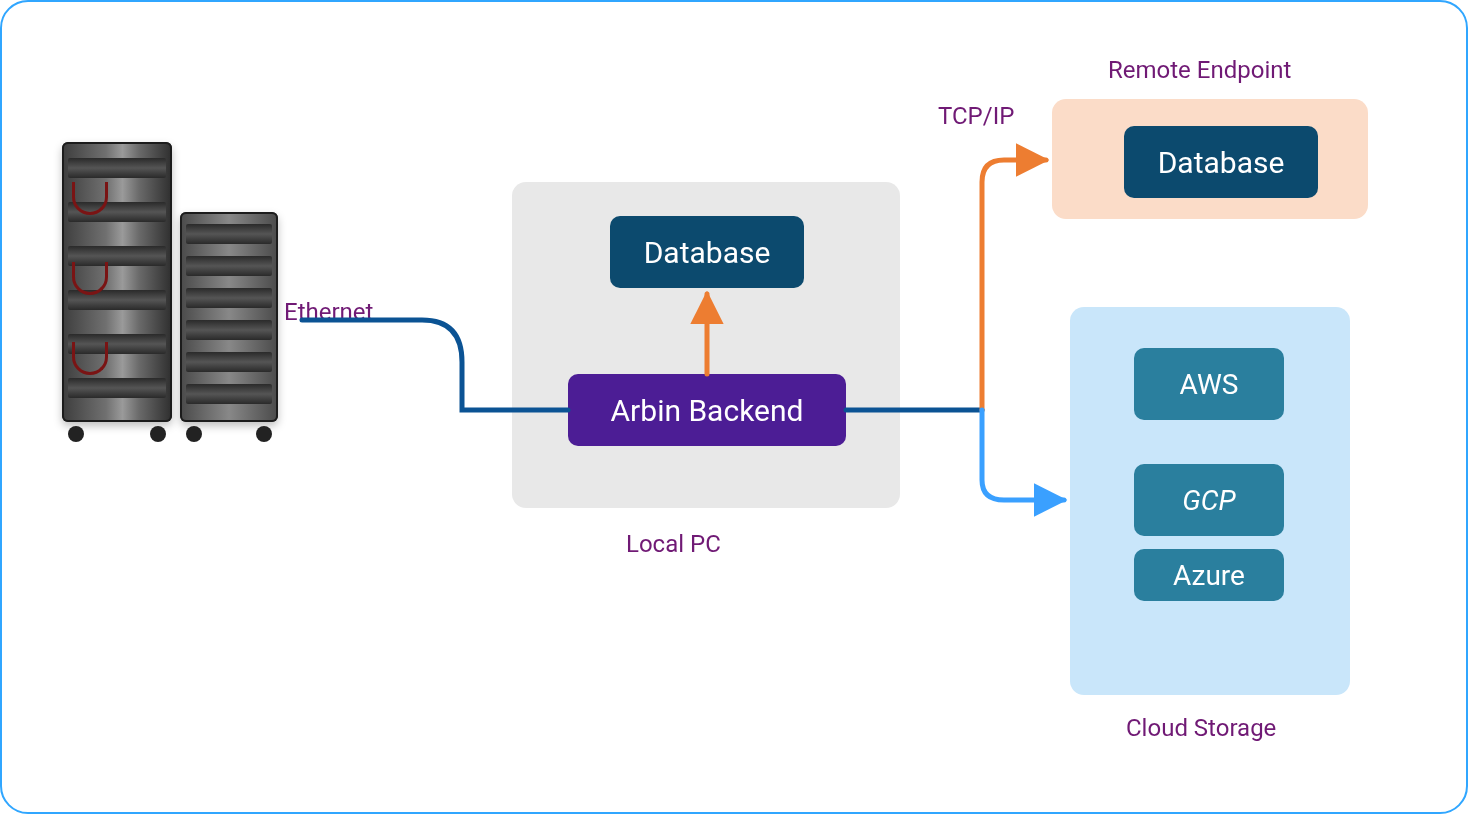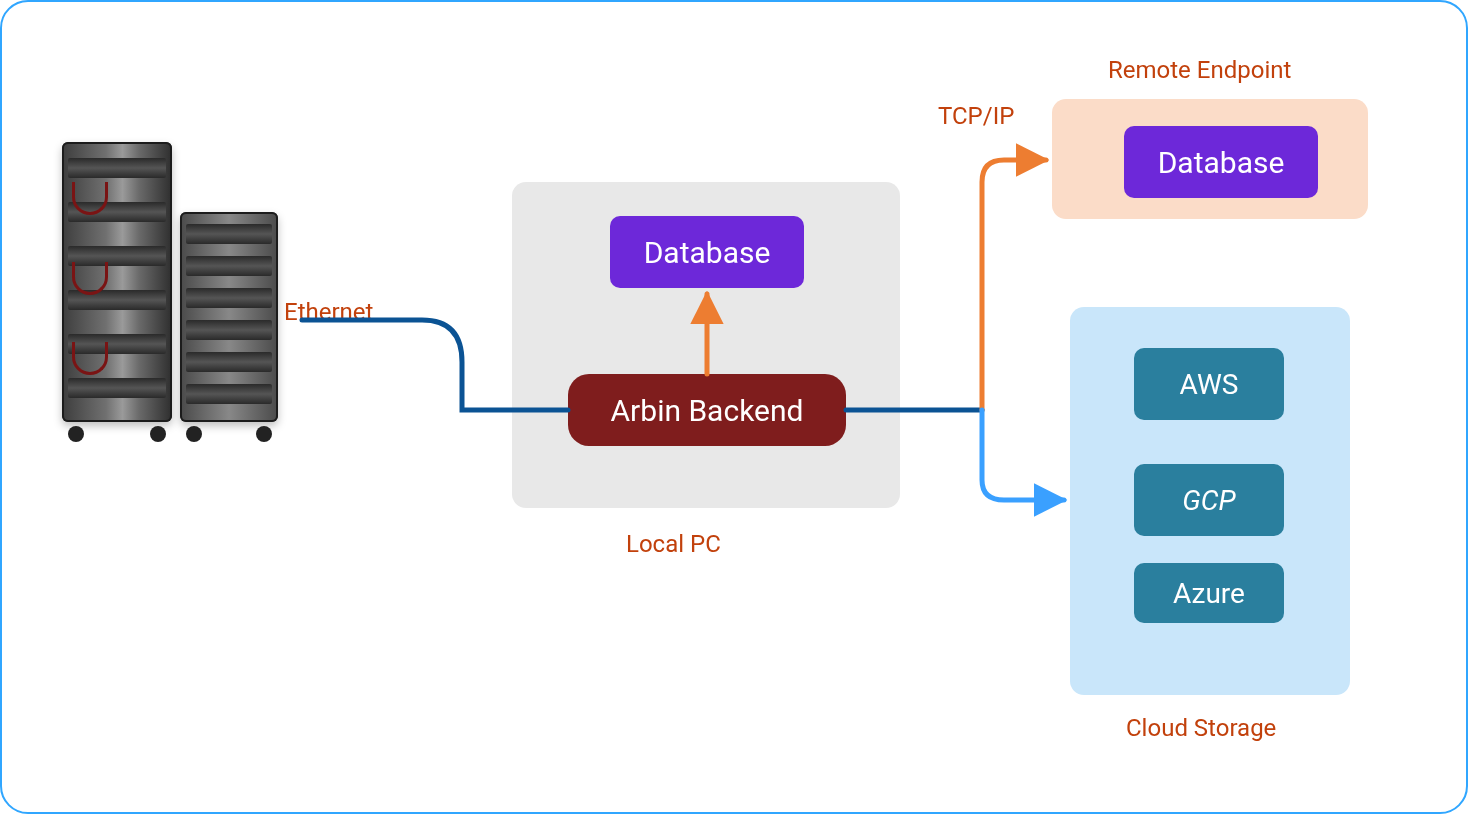--- a/index.html
+++ b/index.html
@@ -16,21 +16,21 @@
     height: 814px;
     box-sizing: border-box;
     border: 2px solid #30a6ff;
     border-radius: 28px;
     background: #ffffff;
     overflow: hidden;
   }
   .label {
     position: absolute;
     font-size: 24px;
-    color: #c2410c;
+    color: #701a75;
     white-space: nowrap;
   }
   .box {
     position: absolute;
     border-radius: 14px;
     box-sizing: border-box;
   }
   .local-pc {
     left: 510px;
     top: 180px;
@@ -56,35 +56,35 @@
     position: absolute;
     display: flex;
     align-items: center;
     justify-content: center;
     border-radius: 10px;
     color: #ffffff;
     font-size: 30px;
     font-weight: 400;
     box-sizing: border-box;
   }
-  .orange { background: #6d28d9; }
-  .blue   { background: #7f1d1d; border-radius: 21px; }
+  .orange { background: #0c4a6e; }
+  .blue   { background: #4c1d95; }
   .teal   { background: #2a7f9e; }
   .db-local {
     left: 608px; top: 214px; width: 194px; height: 72px;
   }
   .backend {
     left: 566px; top: 372px; width: 278px; height: 72px;
   }
   .db-remote {
     left: 1122px; top: 124px; width: 194px; height: 72px;
   }
   .aws   { left: 1132px; top: 346px; width: 150px; height: 72px; font-size:28px;}
   .gcp   { left: 1132px; top: 462px; width: 150px; height: 72px; font-size:28px;font-style:italic;}
-  .azure { left: 1132px; top: 561px; width: 150px; height: 60px; font-size:28px;}
+  .azure { left: 1132px; top: 547px; width: 150px; height: 52px; font-size:28px;}
   .ethernet-label { left: 282px; top: 296px; }
   .tcpip-label    { left: 936px; top: 100px; }
   .localpc-label  { left: 624px; top: 528px; }
   .remote-label   { left: 1106px; top: 54px; }
   .cloud-label    { left: 1124px; top: 712px; }
   svg.arrows {
     position: absolute;
     left: 0; top: 0;
     width: 1468px; height: 814px;
     pointer-events: none;

